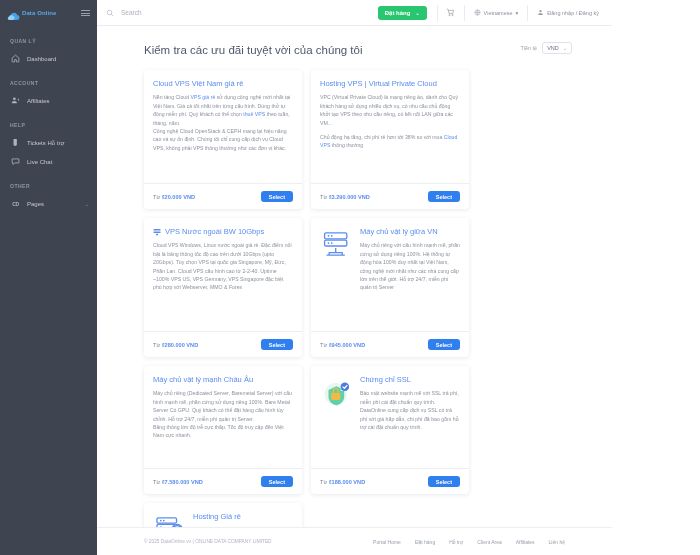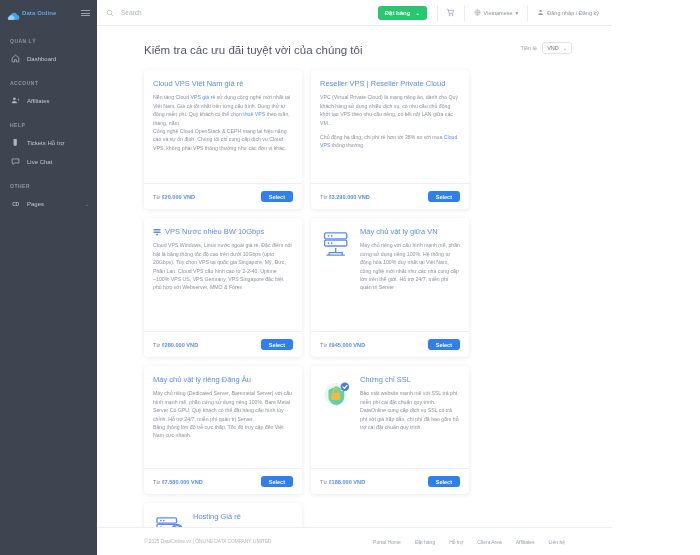--- a/index.html
+++ b/index.html
@@ -319,21 +319,21 @@
             </div>
             <div class="card-foot">
               <div class="card-price"><span>Từ </span><b>₫20.000 VND</b></div>
               <button class="select-btn">Select</button>
             </div>
           </div>
           <div class="card r1">
             <div class="card-body">
               <div class="card-text">
                 <div class="card-title">
-                  <span>Reseller VPS | Reseller Private Cloud</span>
+                  <span>Hosting VPS | Virtual Private Cloud</span>
                 </div>
                 <div class="card-desc">
                   <p>VPC (Virtual Private Cloud) là mạng riêng ảo, dành cho Quý khách hàng sử dụng nhiều dịch vụ, có nhu cầu chủ động khởi tạo VPS theo nhu cầu riêng, có kết nối LAN giữa các VM...</p>
                   <p>Chủ động hạ tầng, chi phí rẻ hơn tới 38% so với mua <a>Cloud VPS</a> thông thường</p>
                 </div>
               </div>
             </div>
             <div class="card-foot">
               <div class="card-price"><span>Từ </span><b>₫3.290.000 VND</b></div>
               <button class="select-btn">Select</button>
@@ -343,21 +343,21 @@
             <div class="card-body">
               <div class="card-text">
                 <div class="card-title">
                   <span style="display: inline-flex;">
                     <svg viewBox="0 0 16 16" width="8" height="8" fill="#5a8dee">
                       <rect x="1" y="2" width="14" height="3" rx=".6"></rect>
                       <rect x="1" y="7" width="14" height="3" rx=".6"></rect>
                       <rect x="6" y="11.5" width="4" height="3" rx=".6"></rect>
                     </svg>
                   </span>
-                  <span>VPS Nước nhiều BW 10Gbps</span>
+                  <span>VPS Nước ngoài BW 10Gbps</span>
                 </div>
                 <div class="card-desc">
                   <p>Cloud VPS Windows, Linux nước ngoài giá rẻ. Đặc điểm nổi bật là băng thông tốc độ cao trên dưới 10Gbps (upto 20Gbps). Tùy chọn VPS tại quốc gia Singapore, Mỹ, Đức, Phần Lan. Cloud VPS cấu hình cao từ 2-2-40. Uptime ~100% VPS US, VPS Germany, VPS Singapore đặc biệt phù hợp với Webserver, MMO &amp; Forex</p>
                 </div>
               </div>
             </div>
             <div class="card-foot">
               <div class="card-price"><span>Từ </span><b>₫280.000 VND</b></div>
               <button class="select-btn">Select</button>
             </div>
@@ -384,21 +384,21 @@
             </div>
             <div class="card-foot">
               <div class="card-price"><span>Từ </span><b>₫945.000 VND</b></div>
               <button class="select-btn">Select</button>
             </div>
           </div>
           <div class="card r2">
             <div class="card-body">
               <div class="card-text">
                 <div class="card-title">
-                  <span>Máy chủ vật lý riêng Đăng Âu</span>
+                  <span>Máy chủ vật lý mạnh Châu Âu</span>
                 </div>
                 <div class="card-desc">
                   <p>Máy chủ riêng (Dedicated Server, Baremetal Server) với cấu hình mạnh mẽ, phần cứng sử dụng riêng 100%. Bare Metal Server Có GPU. Quý khách có thể đặt hàng cấu hình tùy chỉnh. Hỗ trợ 24/7, miễn phí quản trị Server.<br>Băng thông lớn độ trễ cực thấp. Tốc độ truy cập đến Việt Nam cực nhanh.</p>
                 </div>
               </div>
             </div>
             <div class="card-foot">
               <div class="card-price"><span>Từ </span><b>₫7.580.000 VND</b></div>
               <button class="select-btn">Select</button>
             </div>

